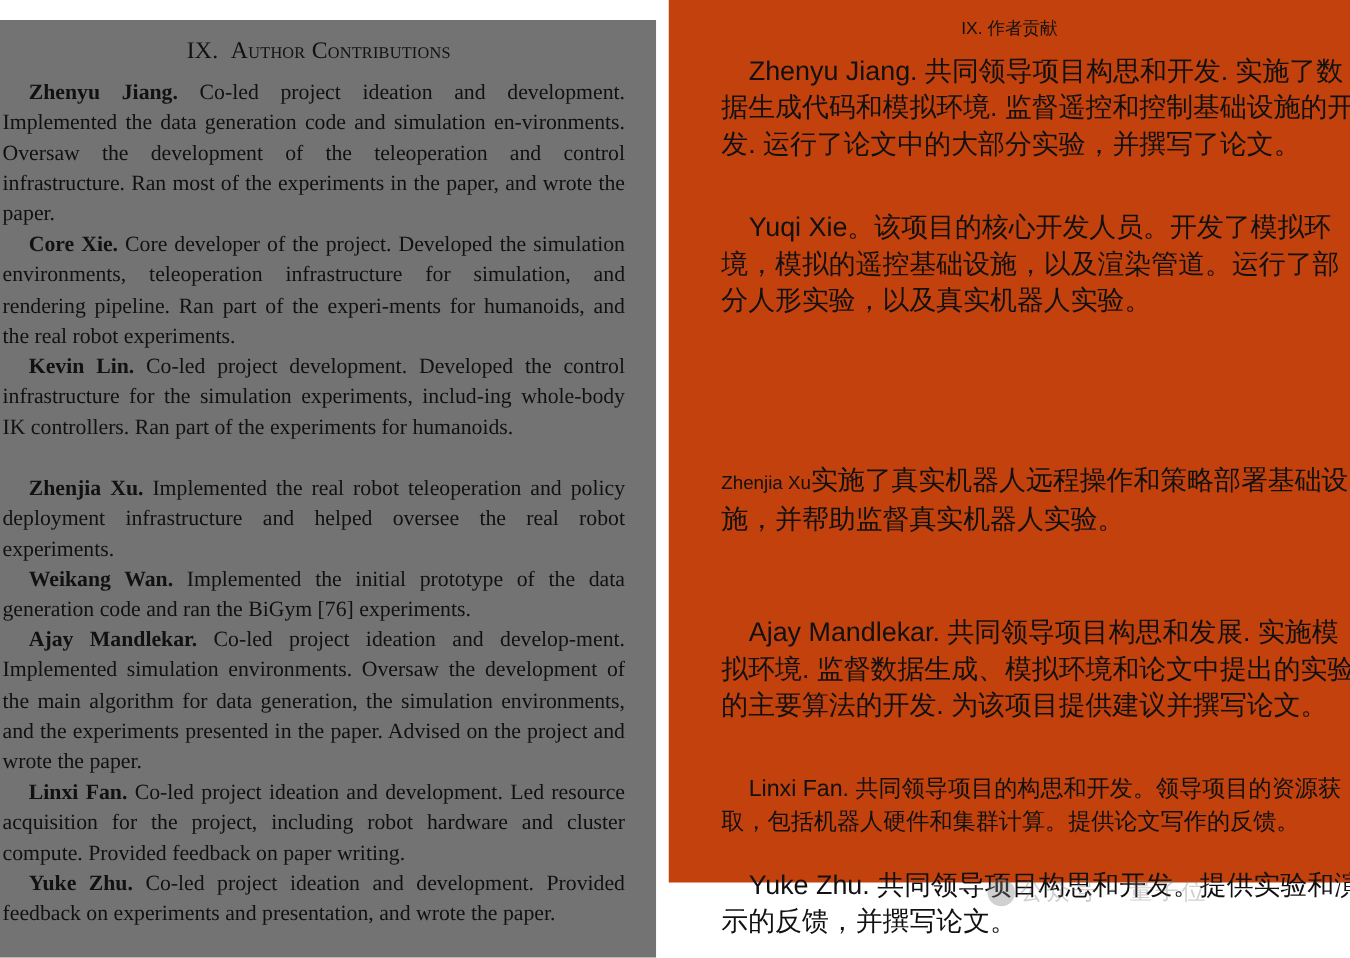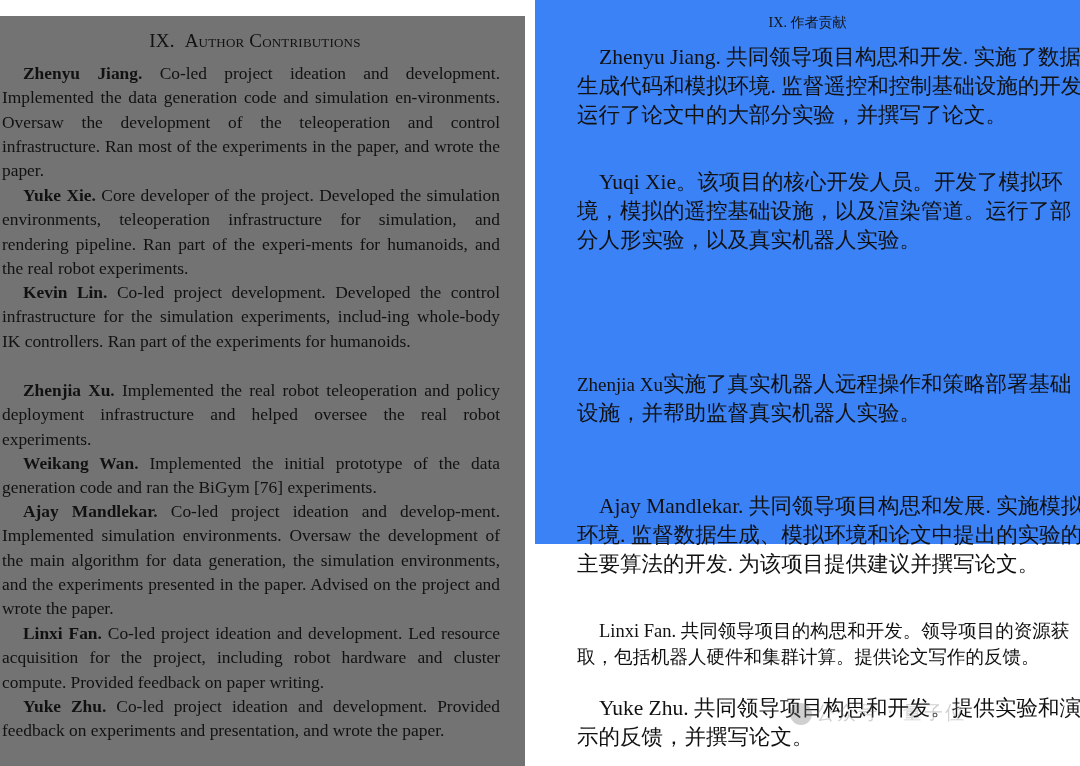--- a/index.html
+++ b/index.html
@@ -5,41 +5,41 @@
   html, body { margin:0; padding:0; }
   body { width:1080px; height:766px; background:#ffffff; position:relative; overflow:hidden; }
   .left { position:absolute; left:0; top:16px; width:525px; height:766px; background:#737373;
           font-family:"Liberation Serif","DejaVu Serif",serif; color:#111; }
   .left .title { position:absolute; top:14px; left:0; width:510px; text-align:center; font-size:19px; letter-spacing:0.2px; }
   .left .title .sc { font-variant: small-caps; }
   .left .para { position:absolute; left:2px; width:498px; font-size:17.4px; line-height:24.3px; text-align:justify; text-indent:21px; }
   .left .para b { font-weight:bold; }
   .left .bottombar { position:absolute; left:0; top:752px; width:525px; height:14px; background:#f4f4f4; }
   .divider { position:absolute; left:525px; top:0; width:10px; height:766px; background:#ffffff; }
-  .right { position:absolute; left:535px; top:0; width:545px; height:544px; background:#3b82f6;
-           font-family:Liberation Serif, serif; color:#111; }
+  .right { position:absolute; left:535px; top:0; width:545px; height:706px; background:#c2410c;
+           font-family:Liberation Sans, sans-serif; color:#111; }
   .right .title { position:absolute; top:14px; left:0; width:545px; text-align:center; font-size:14px; }
   .right .para { position:absolute; left:25px; width:515px; line-height:29px; font-size:21.5px;margin-left:17px; }
   .right .para .ind { display:inline-block; width:22px; }
   .right .small { font-size:16.5px; line-height:26px; }
-  .right .xsmall { font-size:19px; }
+  .right .xsmall { font-size:15px; }
   .watermark { position:absolute; left:790px; top:700px; font-family:"DejaVu Sans",sans-serif; font-size:19px; color:rgba(120,120,120,0.35); letter-spacing:2px; }
   .wm-icon { display:inline-block; width:22px; height:22px; border-radius:50%; background:rgba(120,120,120,0.35); vertical-align:middle; margin-right:4px; }
 </style>
 </head>
 <body>
 
 <div class="left">
   <div class="title">
     <span>IX.</span>&nbsp;
     <span class="sc">Author Contributions</span>
   </div>
 
   <div class="para" style="top:45px"><b>Zhenyu Jiang.</b> <span>Co-led project ideation and development. Implemented the data generation code and simulation en-vironments. Oversaw the development of the teleoperation and control infrastructure. Ran most of the experiments in the paper, and wrote the paper.</span></div>
-  <div class="para" style="top:167px"><b>Yuke Xie.</b> <span>Core developer of the project. Developed the simulation environments, teleoperation infrastructure for simulation, and rendering pipeline. Ran part of the experi-ments for humanoids, and the real robot experiments.</span></div>
+  <div class="para" style="top:167px"><b>Core Xie.</b> <span>Core developer of the project. Developed the simulation environments, teleoperation infrastructure for simulation, and rendering pipeline. Ran part of the experi-ments for humanoids, and the real robot experiments.</span></div>
   <div class="para" style="top:264px"><b>Kevin Lin.</b> <span>Co-led project development. Developed the control infrastructure for the simulation experiments, includ-ing whole-body IK controllers. Ran part of the experiments for humanoids.</span></div>
   <div class="para" style="top:362px"><b>Zhenjia Xu.</b> <span>Implemented the real robot teleoperation and policy deployment infrastructure and helped oversee the real robot experiments.</span></div>
   <div class="para" style="top:435px"><b>Weikang Wan.</b> <span>Implemented the initial prototype of the data generation code and ran the BiGym [76] experiments.</span></div>
   <div class="para" style="top:483px"><b>Ajay Mandlekar.</b> <span>Co-led project ideation and develop-ment. Implemented simulation environments. Oversaw the development of the main algorithm for data generation, the simulation environments, and the experiments presented in the paper. Advised on the project and wrote the paper.</span></div>
   <div class="para" style="top:605px"><b>Linxi Fan.</b> <span>Co-led project ideation and development. Led resource acquisition for the project, including robot hardware and cluster compute. Provided feedback on paper writing.</span></div>
   <div class="para" style="top:678px"><b>Yuke Zhu.</b> <span>Co-led project ideation and development. Provided feedback on experiments and presentation, and wrote the paper.</span></div>
   <div class="bottombar"></div>
 </div>
 
 <div class="divider"></div>

